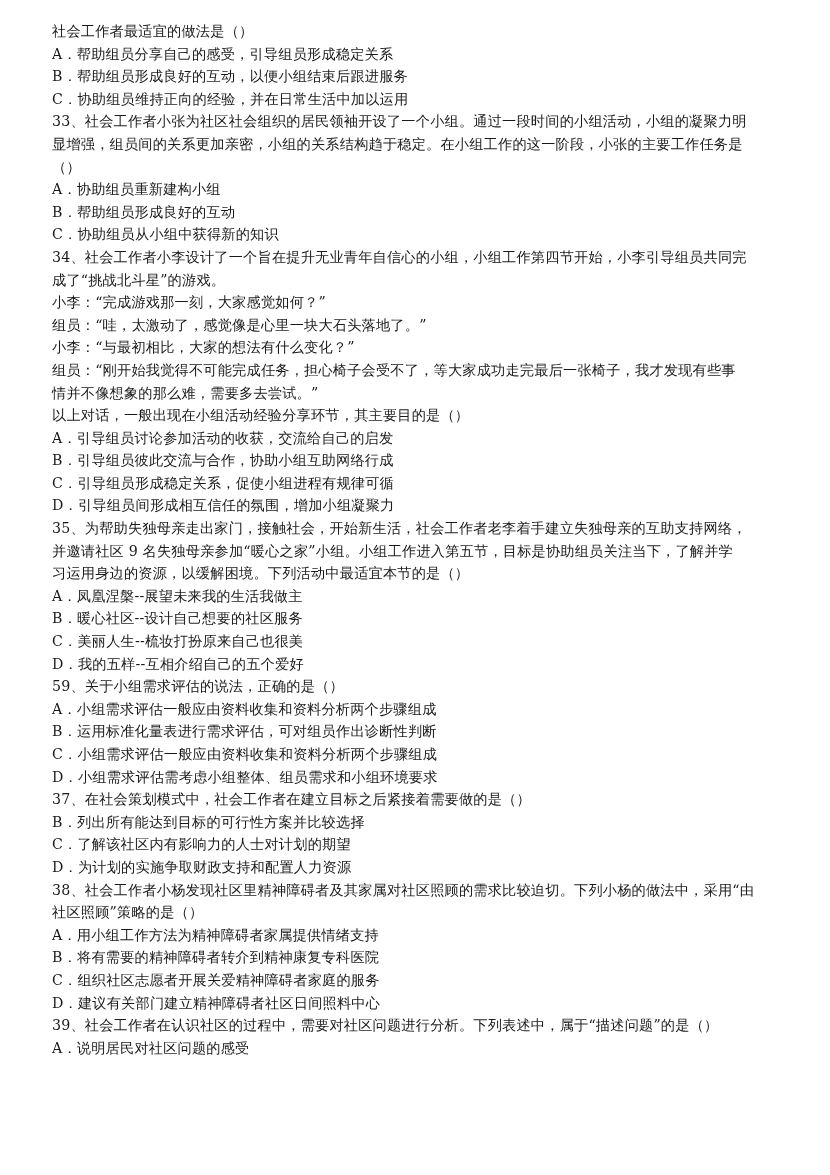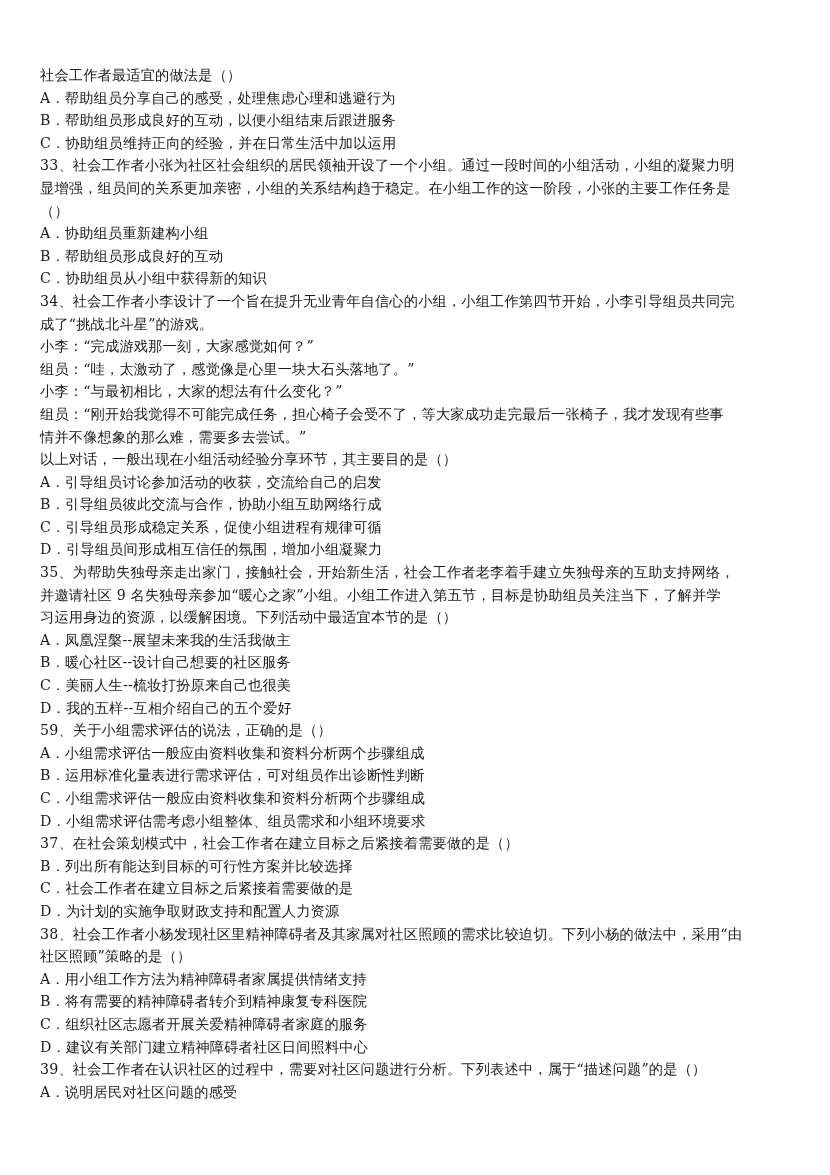--- a/index.html
+++ b/index.html
@@ -10,41 +10,40 @@
     body {
       width: 830px;
       height: 1175px;
       overflow: hidden;
       position: relative;
       font-family: "DejaVu Serif", "Liberation Serif", serif;
       color: #1a1a1a;
     }
     .page {
       position: absolute;
-      left: 40px;
+      left: 52px;
       top: 20px;
       width: 740px;
-      margin-top: 44px;
     }
     .line {
       font-size: 14.2px;
       line-height: 22.6px;
       height: 22.6px;
       white-space: nowrap;
       letter-spacing: 0.2px;
     }
   </style>
 </head>
 <body>
 
 <div class="page">
 
   <div>
     <div class="line">社会工作者最适宜的做法是（）</div>
-    <div class="line">A．帮助组员分享自己的感受，处理焦虑心理和逃避行为</div>
+    <div class="line">A．帮助组员分享自己的感受，引导组员形成稳定关系</div>
     <div class="line">B．帮助组员形成良好的互动，以便小组结束后跟进服务</div>
     <div class="line">C．协助组员维持正向的经验，并在日常生活中加以运用</div>
   </div>
 
   <div>
     <div class="line">33、社会工作者小张为社区社会组织的居民领袖开设了一个小组。通过一段时间的小组活动，小组的凝聚力明</div>
     <div class="line">显增强，组员间的关系更加亲密，小组的关系结构趋于稳定。在小组工作的这一阶段，小张的主要工作任务是</div>
     <div class="line">（）</div>
     <div class="line">A．协助组员重新建构小组</div>
     <div class="line">B．帮助组员形成良好的互动</div>
@@ -80,21 +79,21 @@
     <div class="line">59、关于小组需求评估的说法，正确的是（）</div>
     <div class="line">A．小组需求评估一般应由资料收集和资料分析两个步骤组成</div>
     <div class="line">B．运用标准化量表进行需求评估，可对组员作出诊断性判断</div>
     <div class="line">C．小组需求评估一般应由资料收集和资料分析两个步骤组成</div>
     <div class="line">D．小组需求评估需考虑小组整体、组员需求和小组环境要求</div>
   </div>
 
   <div>
     <div class="line">37、在社会策划模式中，社会工作者在建立目标之后紧接着需要做的是（）</div>
     <div class="line">B．列出所有能达到目标的可行性方案并比较选择</div>
-    <div class="line">C．社会工作者在建立目标之后紧接着需要做的是</div>
+    <div class="line">C．了解该社区内有影响力的人士对计划的期望</div>
     <div class="line">D．为计划的实施争取财政支持和配置人力资源</div>
   </div>
 
   <div>
     <div class="line">38、社会工作者小杨发现社区里精神障碍者及其家属对社区照顾的需求比较迫切。下列小杨的做法中，采用“由</div>
     <div class="line">社区照顾”策略的是（）</div>
     <div class="line">A．用小组工作方法为精神障碍者家属提供情绪支持</div>
     <div class="line">B．将有需要的精神障碍者转介到精神康复专科医院</div>
     <div class="line">C．组织社区志愿者开展关爱精神障碍者家庭的服务</div>
     <div class="line">D．建议有关部门建立精神障碍者社区日间照料中心</div>

